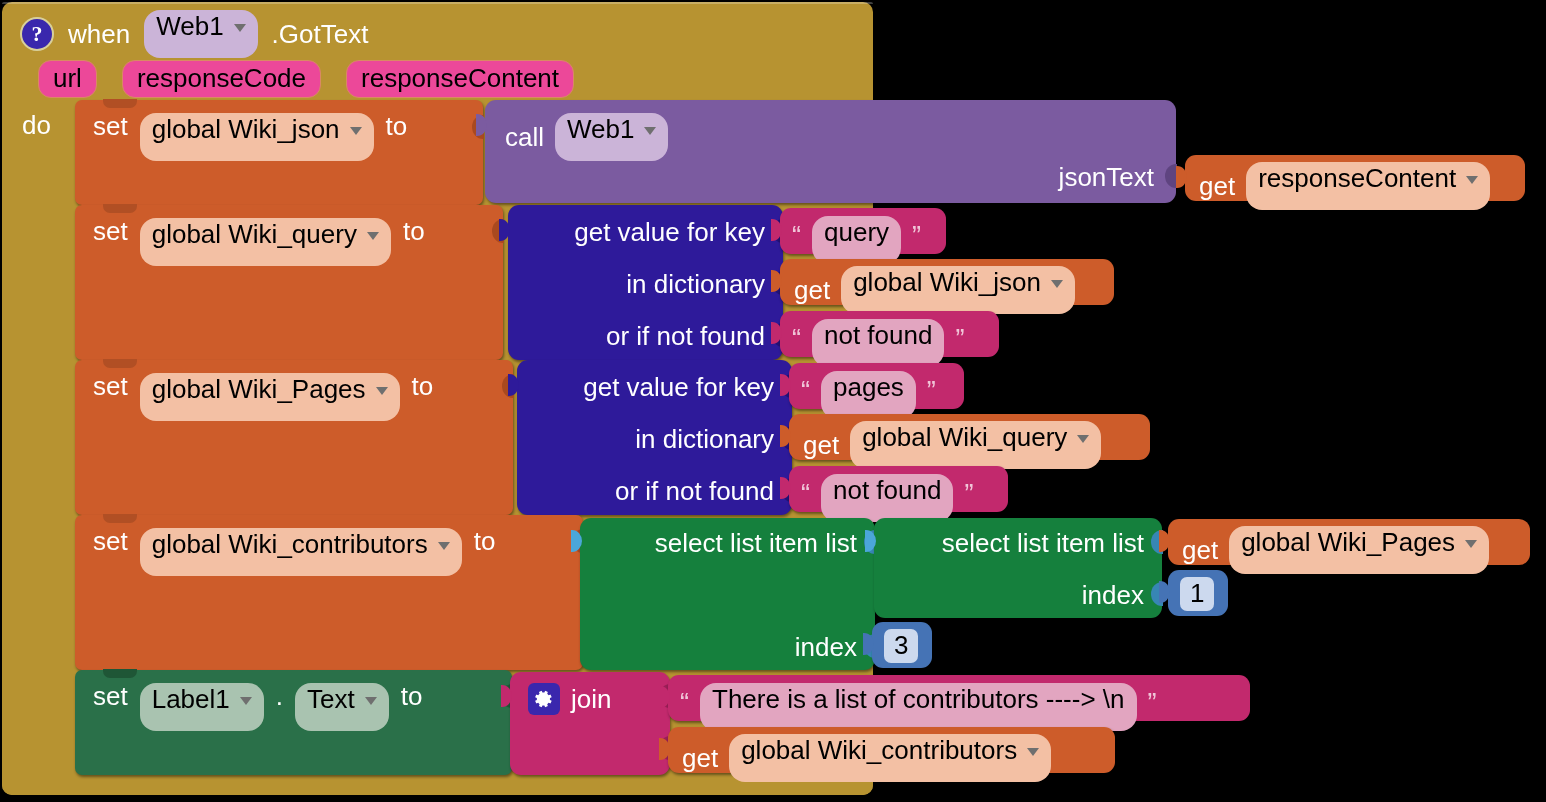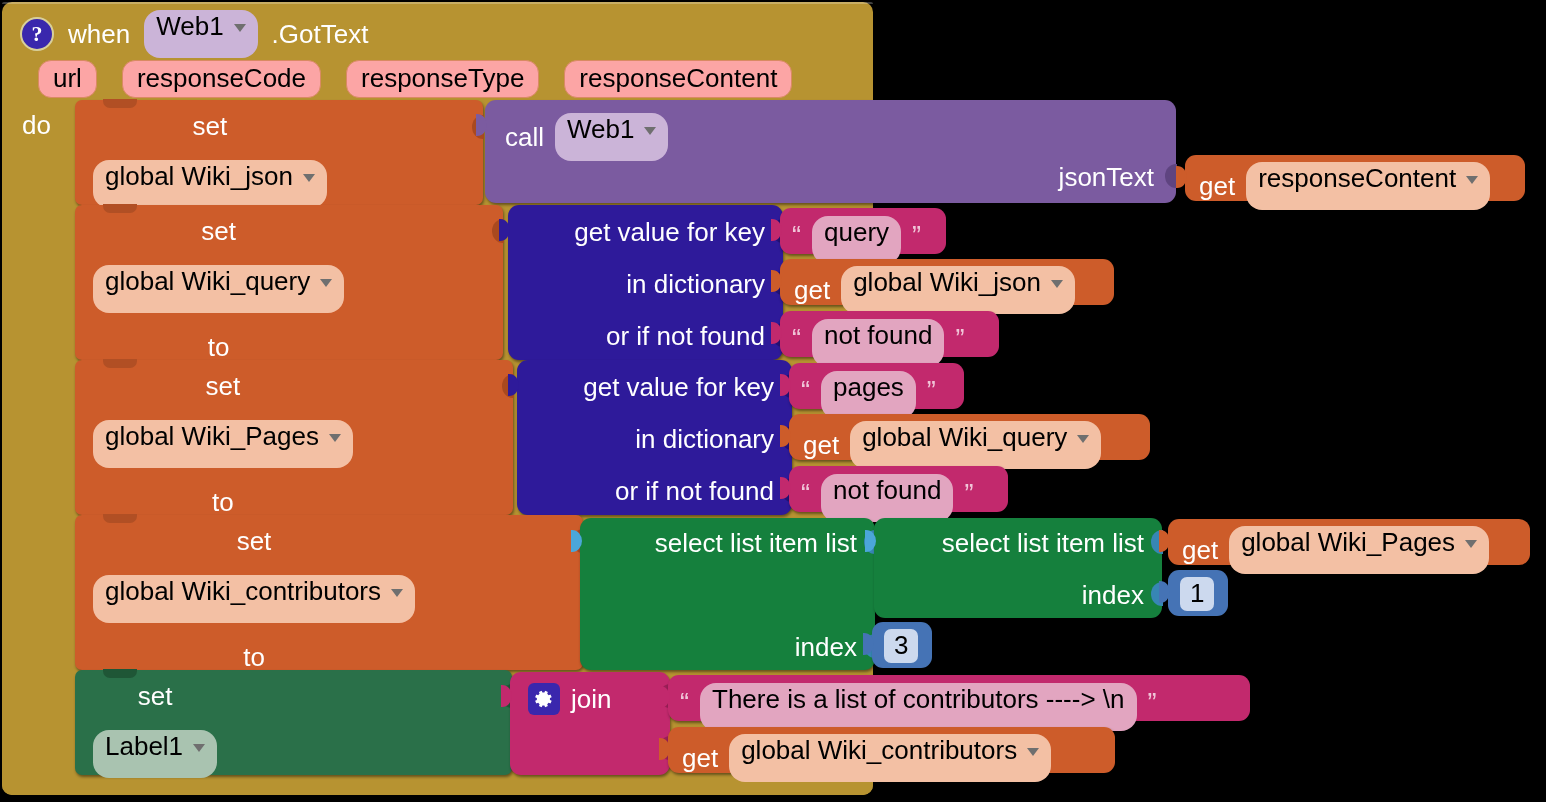--- a/index.html
+++ b/index.html
@@ -68,42 +68,42 @@
   .help-icon {
     width: 34px; height: 34px; border-radius: 50%;
     background: #3a27ad;
     border: 2px solid #d8cf9a;
     color:#fff; font-size: 22px; font-weight: bold;
     display:flex; align-items:center; justify-content:center;
     font-family: "Liberation Serif", serif;
   }
   #params-row { position:absolute; left:36px; top:58px; display:flex; gap:25px; }
   .param-pill {
-    background:#fca5a5;
+    background:#ec4899;
     border: 1px solid #d98a63;
     border-radius: 13px;
     padding: 4px 14px 6px 14px;
     font-size: 26px; line-height:1; color:#000;
     white-space: nowrap;
   }
   #do-label { position:absolute; left:20px; top:110px; }
 
   
   .stmt {
     position: absolute;
     left: 75px;
     border-radius: 7px 7px 7px 7px;
     box-shadow: 1px 2px 3px rgba(0,0,0,.45);
   }
   .stmt .notch {
     position:absolute; left: 28px; top:-1px;
     width: 34px; height: 9px;
     border-radius: 0 0 7px 7px;
   }
-  .stmt .row { position:absolute; left:18px; top:13px; display:flex; align-items:center; gap:21px;flex-direction:column; }
+  .stmt .row { position:absolute; left:18px; top:13px; display:flex; gap:12px; }
 
   .orange-body { background:#cd5c2a; }
   .orange-notch { background:#b14f24; }
   .green-body  { background:#2a7049; }
   .green-notch { background:#1f5636; }
 
   
   .vblock {
     position: absolute;
     border-radius: 11px;
@@ -182,21 +182,20 @@
       <span class="field purple">
         <span>Web1</span>
         <span class="caret"></span>
       </span>
       <span class="lbl">.GotText</span>
     </div>
 
     <div id="params-row">
       <span class="param-pill">url</span>
       <span class="param-pill">responseCode</span>
-      <span class="param-pill">responseType</span>
       <span class="param-pill">responseContent</span>
     </div>
 
     <div id="do-label" class="lbl">do</div>
 
     <div id="event-foot"></div>
   </div>
 
   
   <div class="stmt orange-body" style="top:100px; width:408px; height:105px;">

